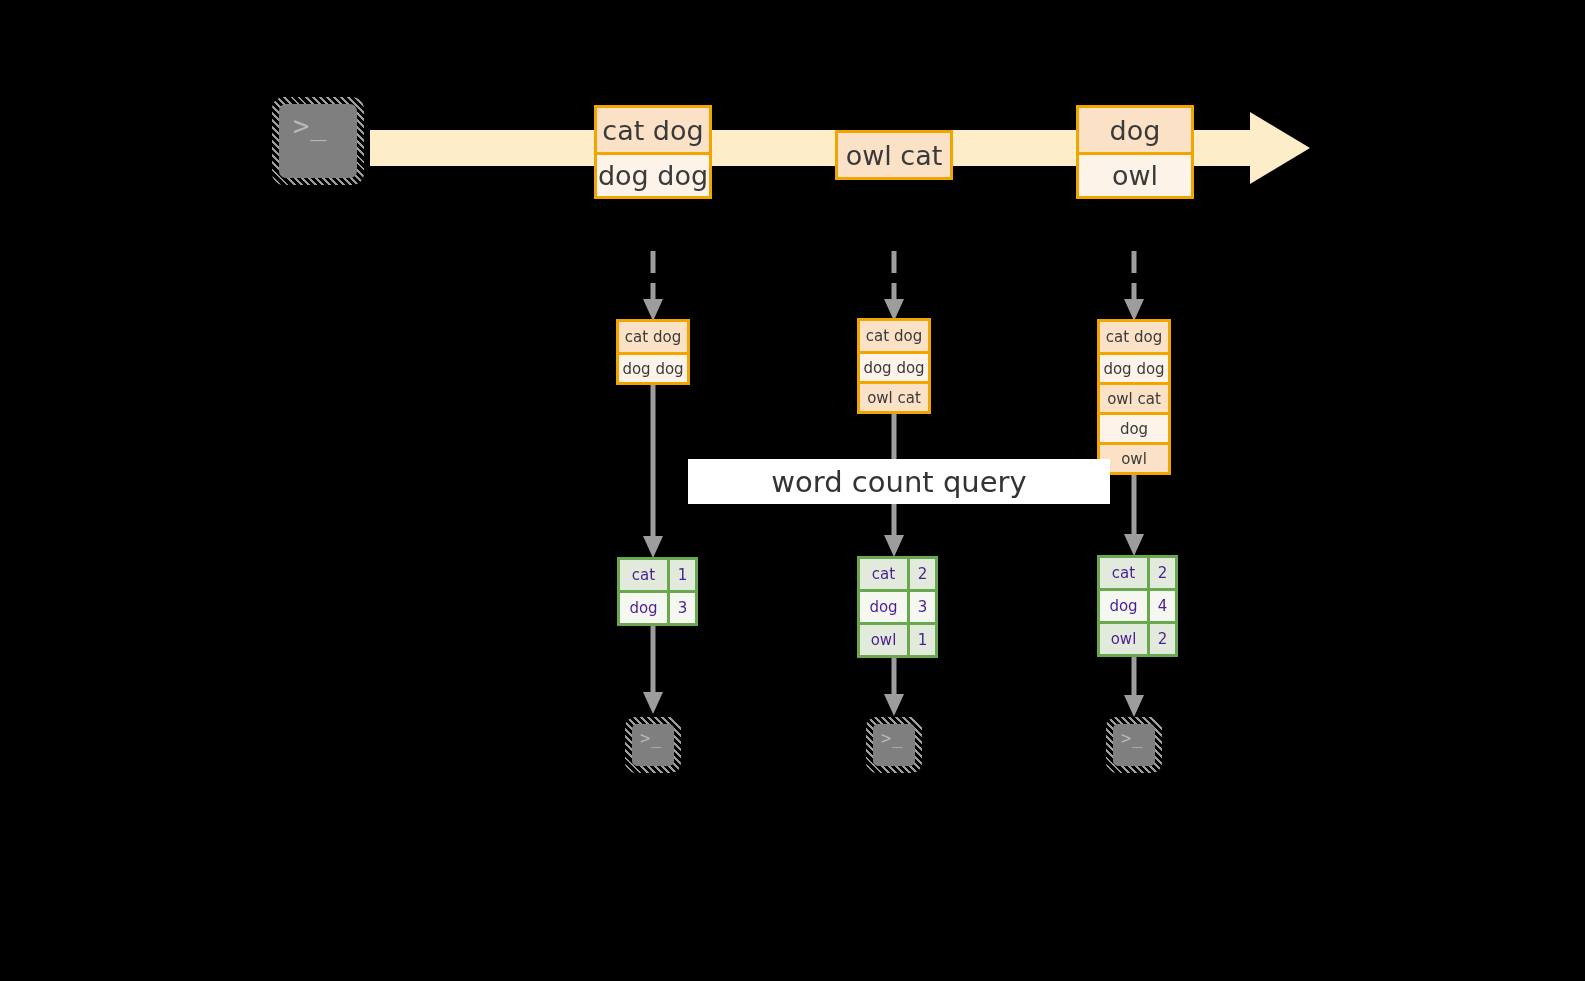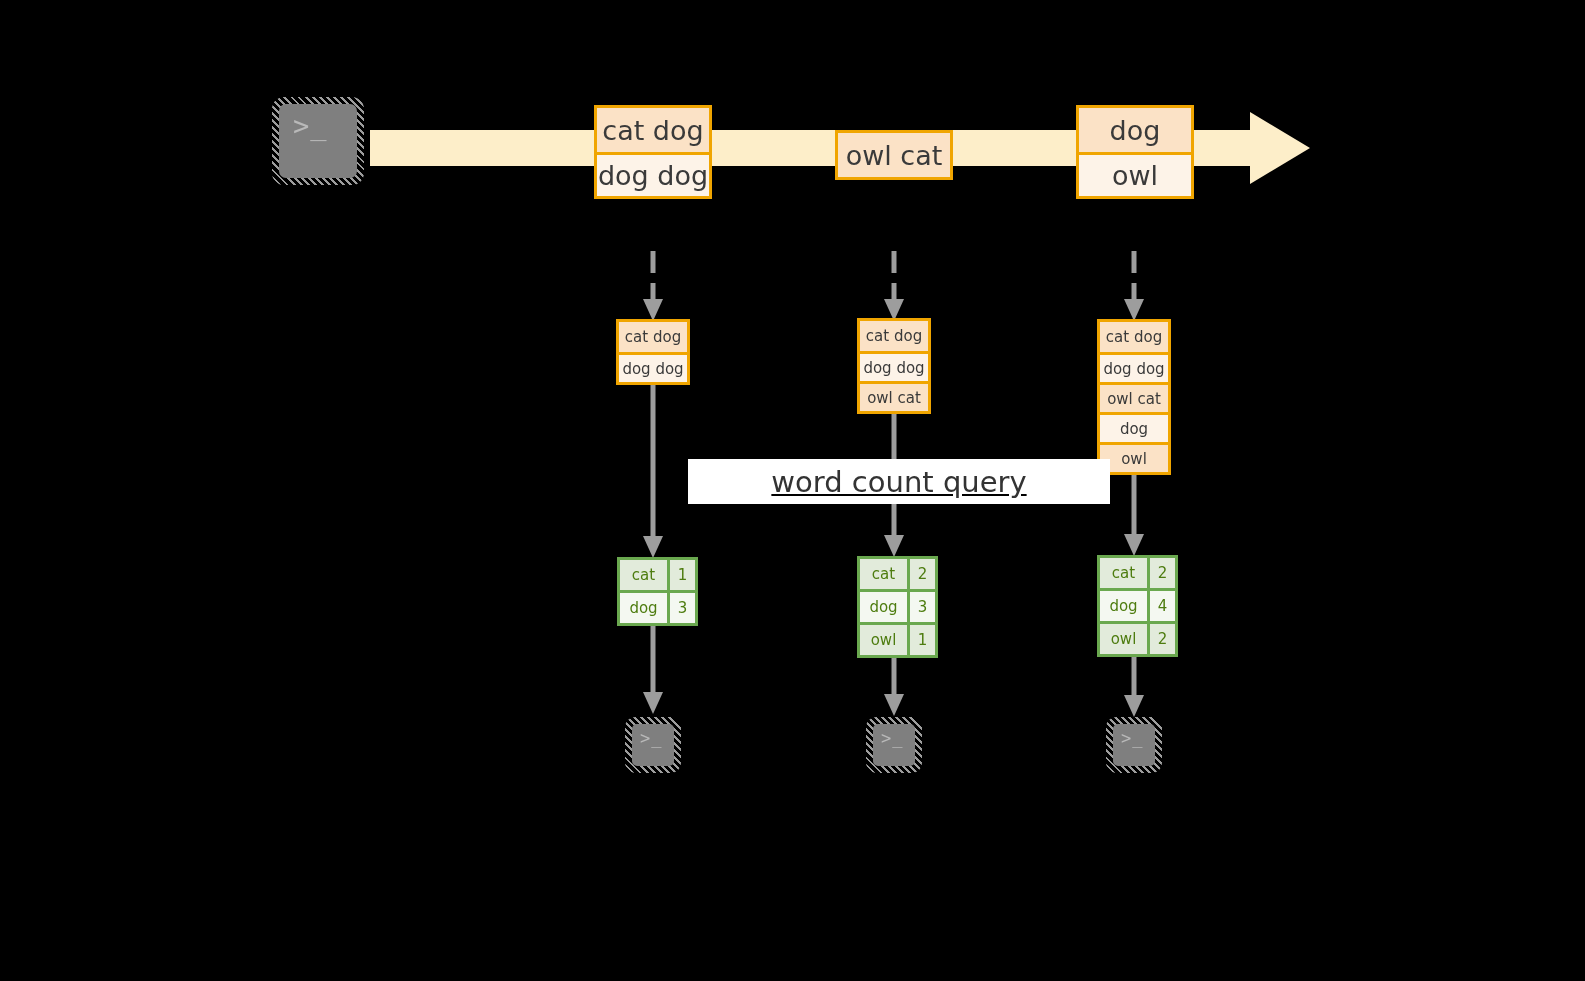--- a/index.html
+++ b/index.html
@@ -129,21 +129,21 @@
   .gtable .grow {
     display: flex;
     height: 30px;
   }
   .gtable .grow + .grow { border-top: 3px solid #6aa84f; }
   .gtable .gcell {
     box-sizing: border-box;
     display: flex;
     align-items: center;
     justify-content: center;
-    color: #4d7c0f;
+    color: #4c1d95;
     font-size: 15px;
     white-space: nowrap;
   }
   .gtable .gcell.word { width: 47px; }
   .gtable .gcell.count {
     width: 28px;
     border-left: 3px solid #6aa84f;
   }
   .gtable .grow.dark  .gcell { background: #e2ebdb; }
   .gtable .grow.light .gcell { background: #f4f8f1; }
@@ -162,21 +162,20 @@
     position: absolute;
     left: 688px;
     top: 459px;
     width: 422px;
     height: 45px;
     background: #ffffff;
     display: flex;
     align-items: center;
     justify-content: center;
     z-index: 9;
-    text-decoration: underline;
   }
   #query-banner .label {
     font-size: 29px;
     color: #333333;
     white-space: nowrap;
   }
 </style>
 </head>
 <body>
 

